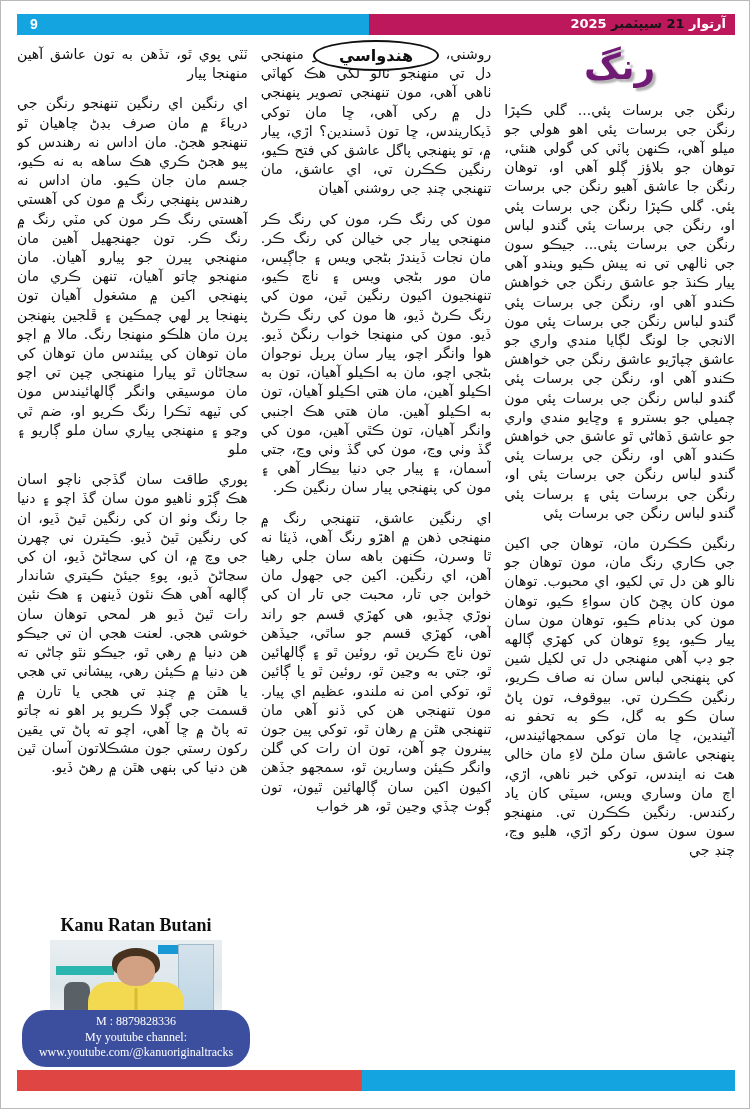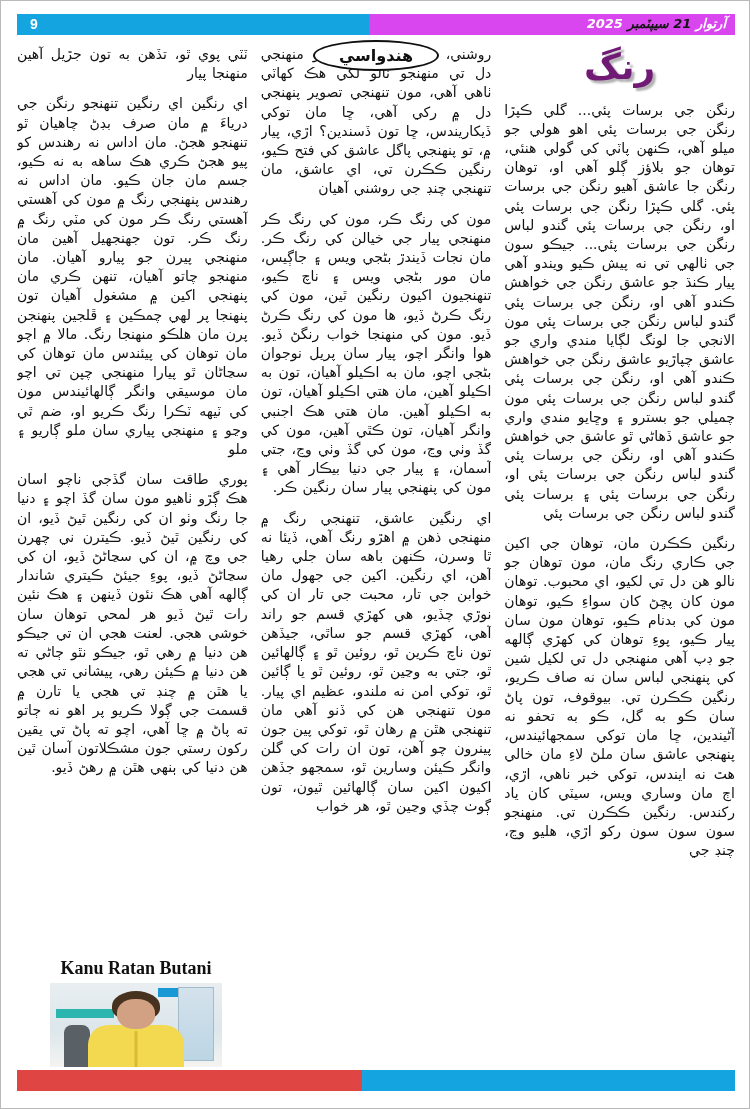--- a/index.html
+++ b/index.html
@@ -7,21 +7,21 @@
     width:750px;height:1109px;position:relative;background:#ffffff;
     font-family:"DejaVu Sans",sans-serif;overflow:hidden;
     border:1px solid #b9b9b9;box-sizing:border-box;
   }
   
   .header-bar{
     position:absolute;top:13px;left:16px;right:14px;height:21px;
     display:flex;direction:ltr;
   }
   .header-blue{flex:1 1 49%;background:#14a5e1;position:relative;}
-  .header-red{flex:1 1 51%;background:#d946ef;position:relative;font-style:italic;}
+  .header-red{flex:1 1 51%;background:#be185d;position:relative;}
   .page-number{
     position:absolute;left:13px;top:2px;color:#ffffff;font-weight:bold;
     font-size:14px;font-family:"Liberation Sans",sans-serif;
   }
   .date-line{
     position:absolute;right:9px;top:2px;direction:rtl;font-weight:bold;
     font-size:13px;white-space:nowrap;
   }
   .date-line .w{color:#ffffff;} .date-line .b{color:#151515;}
   .masthead{
@@ -112,38 +112,43 @@
   <div class="col">
     <div>
         <p class="para">روشني، چنڊ جي روشني، تو منهنجي دل تي منهنجو نالو لکي هڪ کهاٽي ٺاهي آهي، مون تنهنجي تصوير پنهنجي دل ۾ رکي آهي، ڇا مان توکي ڏيکاريندس، ڇا تون ڏسندين؟ اڙي، پيار ۾، تو پنهنجي پاگل عاشق کي فتح ڪيو، رنگين ڪڪرن تي، اي عاشق، مان تنهنجي چنڊ جي روشني آهيان</p>
         <p class="para">مون کي رنگ ڪر، مون کي رنگ ڪر منهنجي پيار جي خيالن کي رنگ ڪر. مان نجات ڏيندڙ بڻجي ويس ۽ جاڳيس، مان مور بڻجي ويس ۽ ناچ ڪيو، تنهنجيون اکيون رنگين ٿين، مون کي رنگ ڪرڻ ڏيو، ها مون کي رنگ ڪرڻ ڏيو. مون کي منهنجا خواب رنگڻ ڏيو. هوا وانگر اچو، پيار سان پريل نوجوان بڻجي اچو، مان به اڪيلو آهيان، تون به اڪيلو آهين، مان هتي اڪيلو آهيان، تون به اڪيلو آهين. مان هتي هڪ اجنبي وانگر آهيان، تون ڪٿي آهين، مون کي گڏ وٺي وڃ، مون کي گڏ وٺي وڃ، جتي آسمان، ۽ پيار جي دنيا بيڪار آهي ۽ مون کي پنهنجي پيار سان رنگين ڪر.</p>
         <p class="para">اي رنگين عاشق، تنهنجي رنگ ۾ منهنجي ذهن ۾ اهڙو رنگ آهي، ڏيئا نه ٿا وسرن، ڪنهن باهه سان جلي رهيا آهن، اي رنگين. اکين جي جهول مان خوابن جي تار، محبت جي تار ان کي نوڙي چڏيو، هي کهڙي قسم جو راند آهي، کهڙي قسم جو ساٿي، جيڏهن تون ناچ ڪرين ٿو، روئين ٿو ۽ ڳالهائين ٿو، جتي به وڃين ٿو، روئين ٿو يا ڳائين ٿو، توکي امن نه ملندو، عظيم اي پيار. مون تنهنجي هن کي ڏنو آهي مان تنهنجي هٿن ۾ رهان ٿو، توکي پين جون پينرون چو آهن، تون ان رات کي گلن وانگر ڪيئن وسارين ٿو، سمجهو جڏهن اکيون اکين سان ڳالهائين ٿيون، تون ڳوٺ چڏي وڃين ٿو، هر خواب</p>
       </div>
   </div>
 
   <div class="col">
     <div>
-        <p class="para">ٽٽي پوي ٿو، تڏهن به تون جڙيل آهين منهنجا پيار</p>
+        <p class="para">ٽٽي پوي ٿو، تڏهن به تون عاشق آهين منهنجا پيار</p>
         <p class="para">اي رنگين اي رنگين تنهنجو رنگن جي درياءَ ۾ مان صرف بڊڻ چاهيان ٿو تنهنجو هجڻ. مان اداس نه رهندس کو پيو هجڻ ڪري هڪ ساهه به نه ڪيو، جسم مان جان ڪيو. مان اداس نه رهندس پنهنجي رنگ ۾ مون کي آهستي آهستي رنگ ڪر مون کي مٽي رنگ ۾ رنگ ڪر. تون جهنجهيل آهين مان منهنجي پيرن جو پيارو آهيان. مان منهنجو چاتو آهيان، تنهن ڪري مان پنهنجي اکين ۾ مشغول آهيان تون پنهنجا پر لهي چمڪين ۽ ڦلجين پنهنجن پرن مان هلڪو منهنجا رنگ. مالا ۾ اچو مان توهان کي پيئندس مان توهان کي سڃاڻان ٿو پيارا منهنجي چپن تي اچو مان موسيقي وانگر ڳالهائيندس مون کي ٽيهه ٽڪرا رنگ ڪريو او، ضم ٿي وڃو ۽ منهنجي پياري سان ملو ڳاريو ۽ ملو</p>
         <p class="para">پوري طاقت سان گڏجي ناچو اسان هڪ ڳڙو ٺاهيو مون سان گڏ اچو ۽ دنيا جا رنگ وٺو ان کي رنگين ٿيڻ ڏيو، ان کي رنگين ٿيڻ ڏيو. ڪيترن ني چهرن جي وچ ۾، ان کي سڃاڻڻ ڏيو، ان کي سڃاڻڻ ڏيو، پوءِ جيئڻ ڪيتري شاندار ڳالهه آهي هڪ نئون ڏينهن ۽ هڪ نئين رات ٿيڻ ڏيو هر لمحي توهان سان خوشي هجي. لعنت هجي ان تي جيڪو هن دنيا ۾ رهي ٿو، جيڪو نٿو ڄاڻي ته هن دنيا ۾ ڪيئن رهي، پيشاني تي هجي يا هٿن ۾ چنڊ تي هجي يا تارن ۾ قسمت جي ڳولا ڪريو پر اهو نه ڄاتو ته پاڻ ۾ ڇا آهي، اچو ته پاڻ تي يقين رکون رستي جون مشڪلاتون آسان ٿين هن دنيا کي ٻنهي هٿن ۾ رهڻ ڏيو.</p>
       </div>
   </div>
 
 </div>
 
 <div class="author-box">
   <div class="author-name">Kanu Ratan Butani</div>
   <div class="photo">
     <div class="ph-counter"></div>
     <div class="ph-sign"></div>
     <div class="ph-door"></div>
     <div class="ph-chair"></div>
     <div class="ph-body"></div>
     <div class="ph-zip"></div>
     <div class="ph-hair"></div>
     <div class="ph-face"></div>
   </div>
+  <div class="contact-pill">
+    <div>M : 8879828336</div>
+    <div>My youtube channel:</div>
+    <div>www.youtube.com/@kanuoriginaltracks</div>
+  </div>
 </div>
 
 <div class="footer-bar">
   <div class="footer-red"></div>
   <div class="footer-blue"></div>
 </div>
 
 </body></html>

